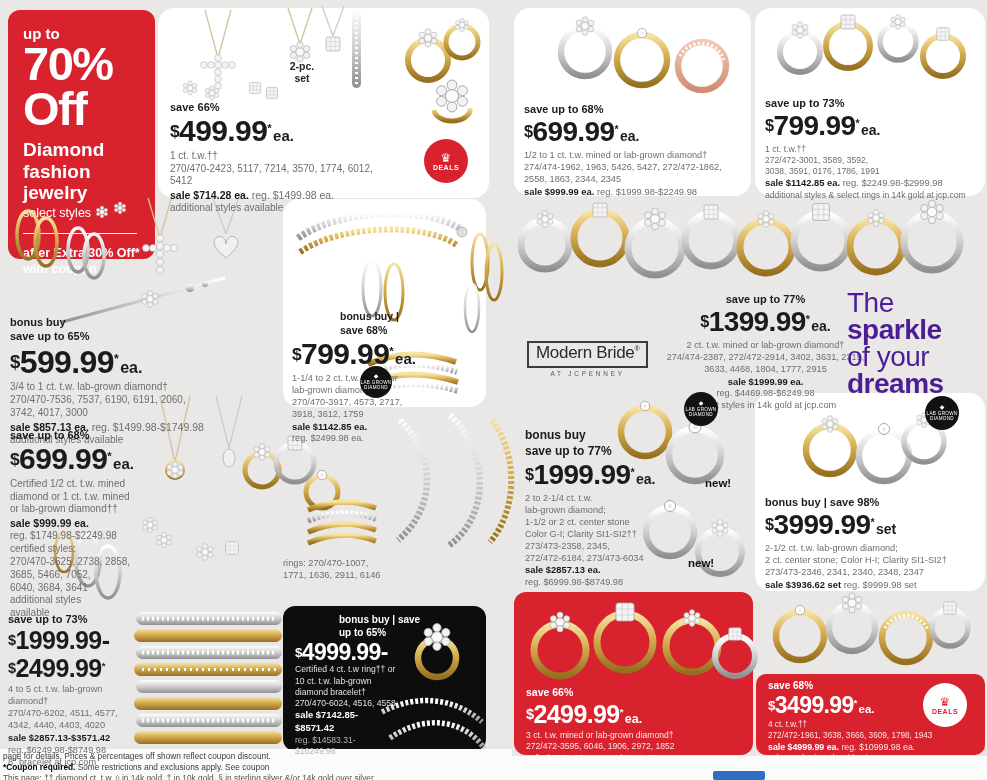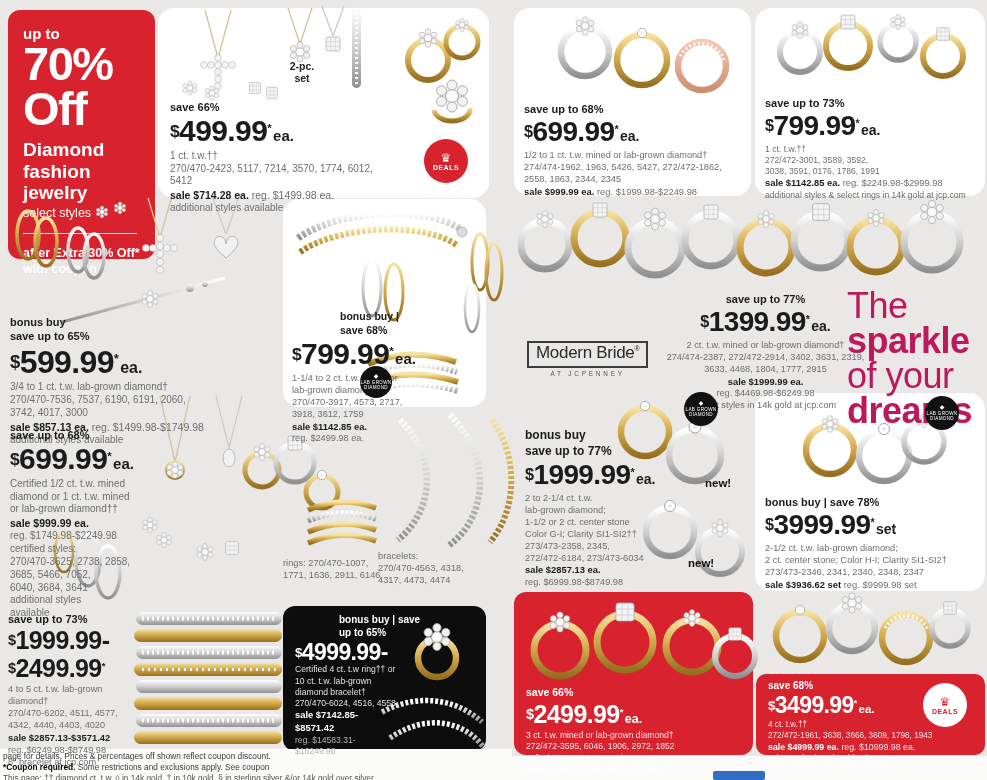--- a/index.html
+++ b/index.html
@@ -47,21 +47,21 @@
   .deals.white{background:#fff;color:var(--red,#d8232f);}
   .lab{position:absolute;z-index:4;width:32px;height:32px;border-radius:50%;background:#121212;color:#fff;
        display:flex;flex-direction:column;align-items:center;justify-content:center;}
   .lab .dmd{font-size:6px;line-height:1.1;}
   .lab .t{font-size:4.6px;letter-spacing:.3px;line-height:1.25;white-space:nowrap;}
   
   .mb{position:absolute;left:527px;top:341px;z-index:3;text-align:center;}
   .mb .box{display:inline-block;border:2px solid #3c3c3c;padding:0 7px 3px 7px;font-size:17px;color:#2a2a2a;letter-spacing:-.3px;}
   .mb .r{font-size:7px;vertical-align:super;}
   .mb .at{font-size:6.4px;letter-spacing:2.8px;color:#555;margin-top:2px;}
-  .sparkle{position:absolute;left:847px;top:289px;z-index:3;font-size:36px;line-height:.97;color:#be185d;letter-spacing:-.5px;}
+  .sparkle{position:absolute;left:847px;top:289px;z-index:3;font-size:28px;line-height:.97;color:#4c1d95;letter-spacing:-.5px;}
   .sparkle .b{font-weight:700;}
   .new{position:absolute;z-index:4;font-size:11.5px;font-weight:700;color:#111;}
   .tag2pc{position:absolute;left:282px;top:60px;width:40px;z-index:3;text-align:center;
           font-size:10.5px;font-weight:700;color:#222;line-height:1.15;}
   
   .cap{position:absolute;z-index:3;font-size:9.3px;color:#6e6e6e;line-height:1.3;}
   .strip{position:absolute;background:#fbfbfa;z-index:2;}
   .fineprint{position:absolute;left:3px;top:751px;z-index:5;font-size:8.3px;color:#3a3a3a;line-height:1.3;}
   .fineprint b{color:#000;}
   .fineprint .fp3{color:#55524e;}
@@ -393,25 +393,20 @@
     <div class="d">270/470-3625, 2738, 2858,</div>
     <div class="d">3685, 5466, 7052,</div>
     <div class="d">6040, 3684, 3641</div>
     <div class="d">additional styles</div>
     <div class="d">available</div>
   </div>
   <div class="cap" style="left:283px;top:557px;">
     <div>rings: 270/470-1007,</div>
     <div>1771, 1636, 2911, 6146</div>
   </div>
-  <div class="cap" style="left:378px;top:550px;">
-    <div>bracelets:</div>
-    <div>270/470-4563, 4318,</div>
-    <div>4317, 4473, 4474</div>
-  </div>
 
   <div class="txt" style="left:8px;top:612px;width:130px;">
     <div class="pre">save up to 73%</div>
     <div class="price p26" style="margin-bottom:0;"><span class="cur">$</span><span>1999.99-</span></div>
     <div class="price p26"><span class="cur">$</span><span>2499.99</span><span class="star">*</span></div>
     <div class="d9">4 to 5 ct. t.w. lab-grown</div>
     <div class="d9">diamond†</div>
     <div class="d9">270/470-6202, 4511, 4577,</div>
     <div class="d9">4342, 4440, 4403, 4020</div>
     <div class="sale s95">sale $2857.13-$3571.42</div>
@@ -494,21 +489,21 @@
     <div class="t">LAB GROWN</div>
     <div class="t">DIAMOND</div>
   </div>
   <div class="lab" style="left:925px;top:396px;width:34px;height:34px;">
     <div class="dmd">◆</div>
     <div class="t">LAB GROWN</div>
     <div class="t">DIAMOND</div>
   </div>
 
   <div class="txt" style="left:765px;top:495px;width:215px;">
-    <div class="pre">bonus buy | save 78%</div>
+    <div class="pre">bonus buy | save 98%</div>
     <div class="price p28"><span class="cur">$</span><span>3999.99</span><span class="star">*</span><span class="unit">set</span></div>
     <div class="d9">2-1/2 ct. t.w. lab-grown diamond;</div>
     <div class="d9">2 ct. center stone; Color H-I; Clarity SI1-SI2†</div>
     <div class="d9">273/473-2346, 2341, 2340, 2348, 2347</div>
     <div class="sale s95"><span>sale $3936.62 set</span> <span class="reg">reg. $9999.98 set</span></div>
   </div>
 
   <div class="txt inv" style="left:526px;top:686px;width:220px;">
     <div class="pre" style="font-size:10.5px;">save 66%</div>
     <div class="price p26"><span class="cur">$</span><span>2499.99</span><span class="star">*</span><span class="unit">ea.</span></div>

